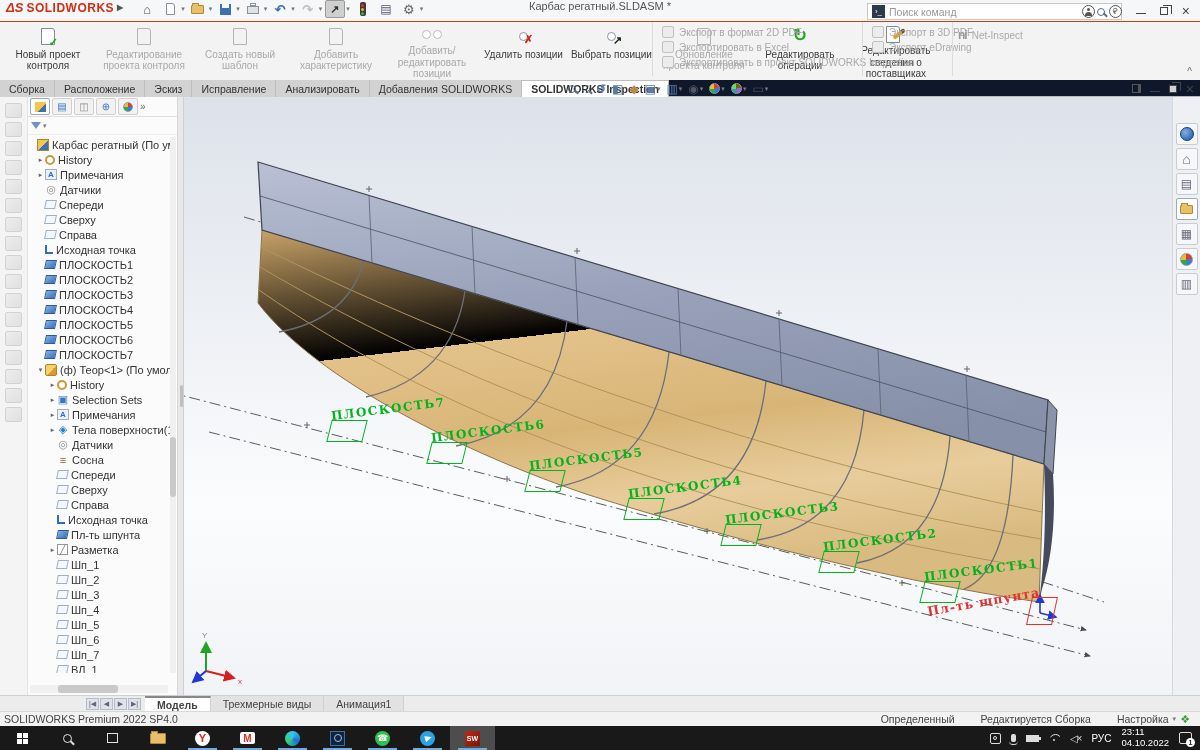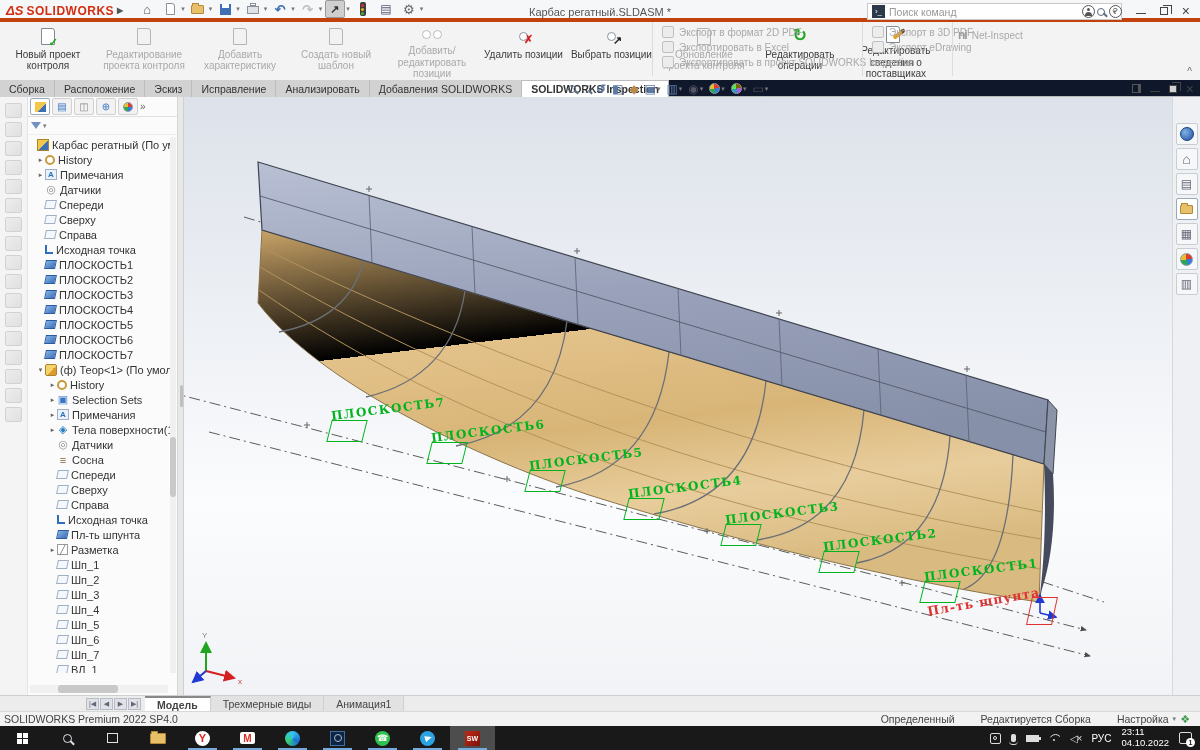--- a/index.html
+++ b/index.html
@@ -1,19 +1,19 @@
 <!DOCTYPE html>
 <html><head>
 <meta charset="utf-8">
 <style>
   *{margin:0;padding:0;box-sizing:border-box;font-family:"Liberation Sans",sans-serif}
   html,body{width:1200px;height:750px;overflow:hidden;background:#fff}
   .abs{position:absolute}
   
-  #titlebar{position:absolute;left:0;top:0;width:1200px;height:22px;background:#f6f7f8;border-bottom:4px solid #c2410c;display:flex;align-items:flex-end;font-size:11px;color:#444}
+  #titlebar{position:absolute;left:0;top:0;width:1200px;height:22px;background:#f6f7f8;border-bottom:1px solid #c2410c;display:flex;align-items:flex-start;font-size:11px;color:#444}
   .logo{display:flex;align-items:center;gap:3px;padding:0 6px;font-weight:bold}
   .logo .ds{color:#d42e12;font-style:italic;font-size:13px}
   .logo .sw{color:#d42e12;letter-spacing:.5px;font-size:12px}
   .logo .fly{color:#555;font-size:8px}
   .qa{display:flex;align-items:center;gap:3px;margin-left:8px}
   .qa-btn{display:flex;align-items:center;justify-content:center;width:20px;height:18px;border-radius:2px}
   .qa-btn.sel{background:#cfcfcf;border:1px solid #9a9a9a}
   .qa-caret{font-size:7px;color:#777;margin-left:-2px}
   .t-title{position:absolute;left:400px;width:400px;text-align:center;color:#555;font-size:11px}
   .searchbox{position:absolute;left:867px;top:3px;width:255px;height:17px;background:#fff;border:1px solid #c9c9c9;display:flex;align-items:center;font-size:10.5px;color:#999}
@@ -232,31 +232,31 @@
     </div>
 
     <div class="rb dis">
       <span class="ri edit-project">
         <span class="ri-doc gr"></span>
       </span>
       <span>Редактирование проекта контроля</span>
     </div>
 
     <div class="rb dis">
+      <span class="ri new-template">
+        <span class="ri-doc gr"></span>
+      </span>
+      <span>Создать новый шаблон</span>
+    </div>
+
+    <div class="rb dis">
       <span class="ri add-characteristic">
         <span class="ri-doc gr"></span>
       </span>
       <span>Добавить характеристику</span>
-    </div>
-
-    <div class="rb dis">
-      <span class="ri new-template">
-        <span class="ri-doc gr"></span>
-      </span>
-      <span>Создать новый шаблон</span>
     </div>
 
     <div class="rb dis">
       <span class="ri add-edit-balloons">
         <span class="bl gr"></span>
         <span class="bl gr" style="margin-left:2px"></span>
       </span>
       <span>Добавить/редактировать позиции</span>
     </div>
 

